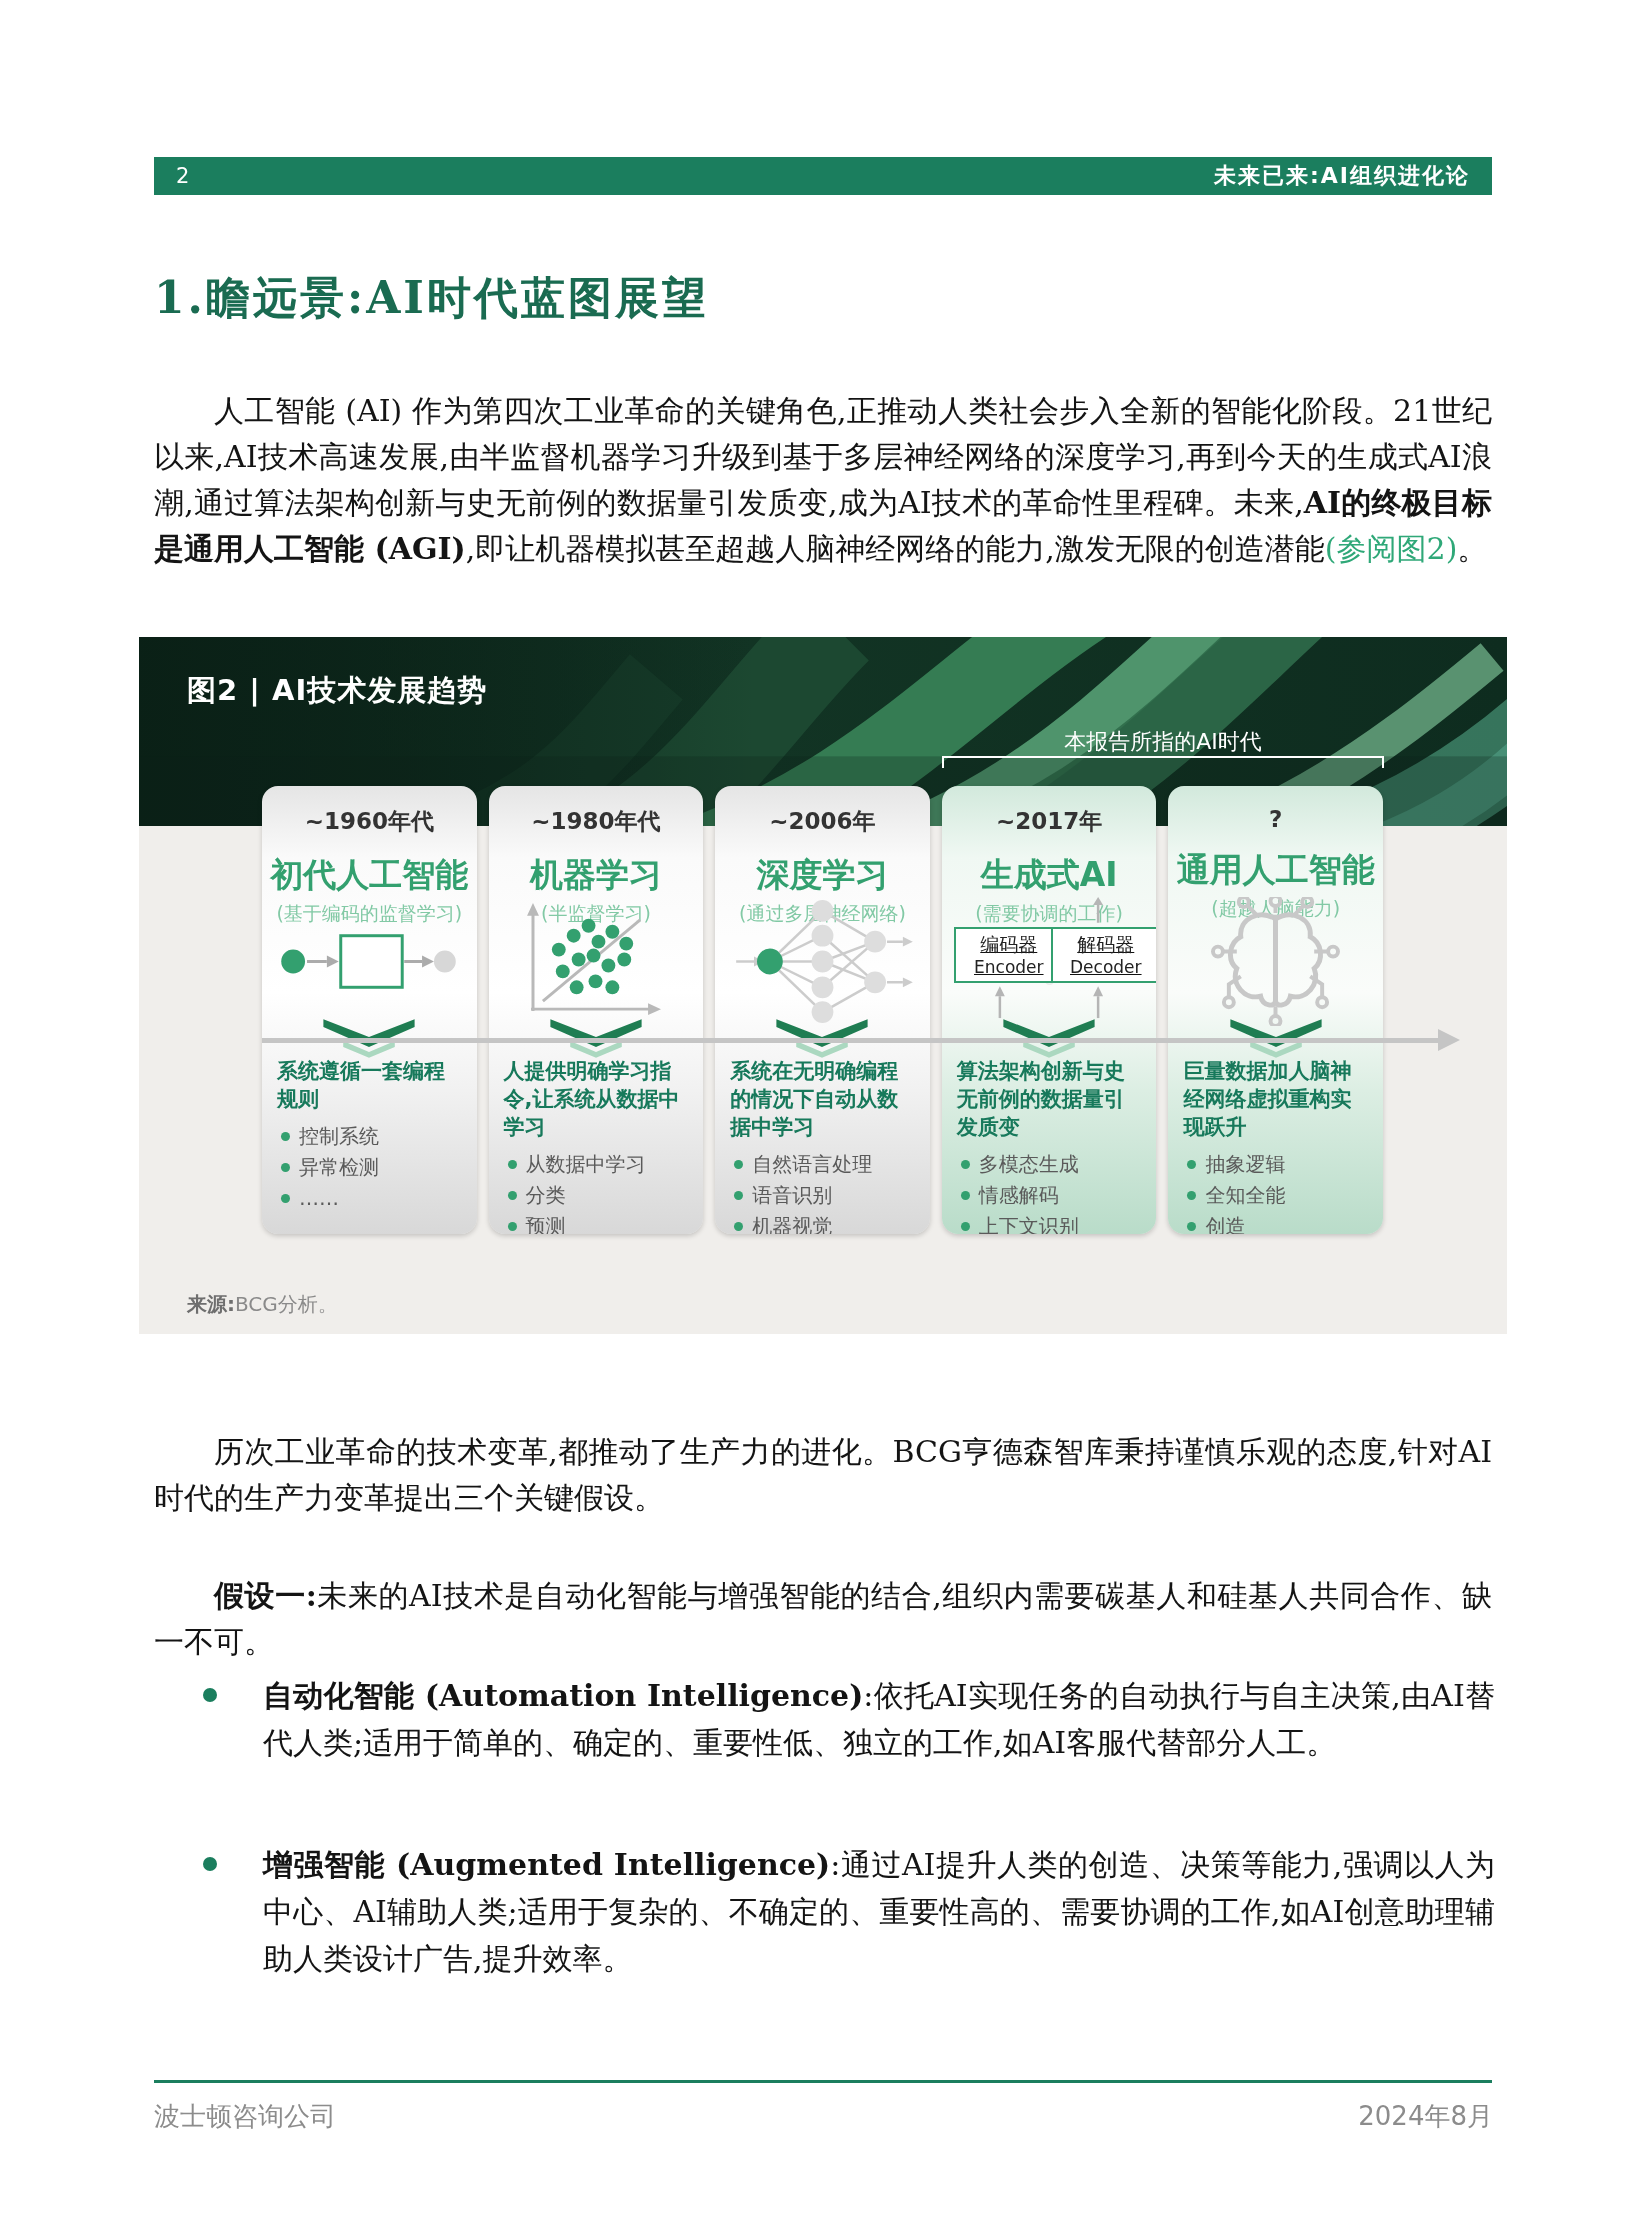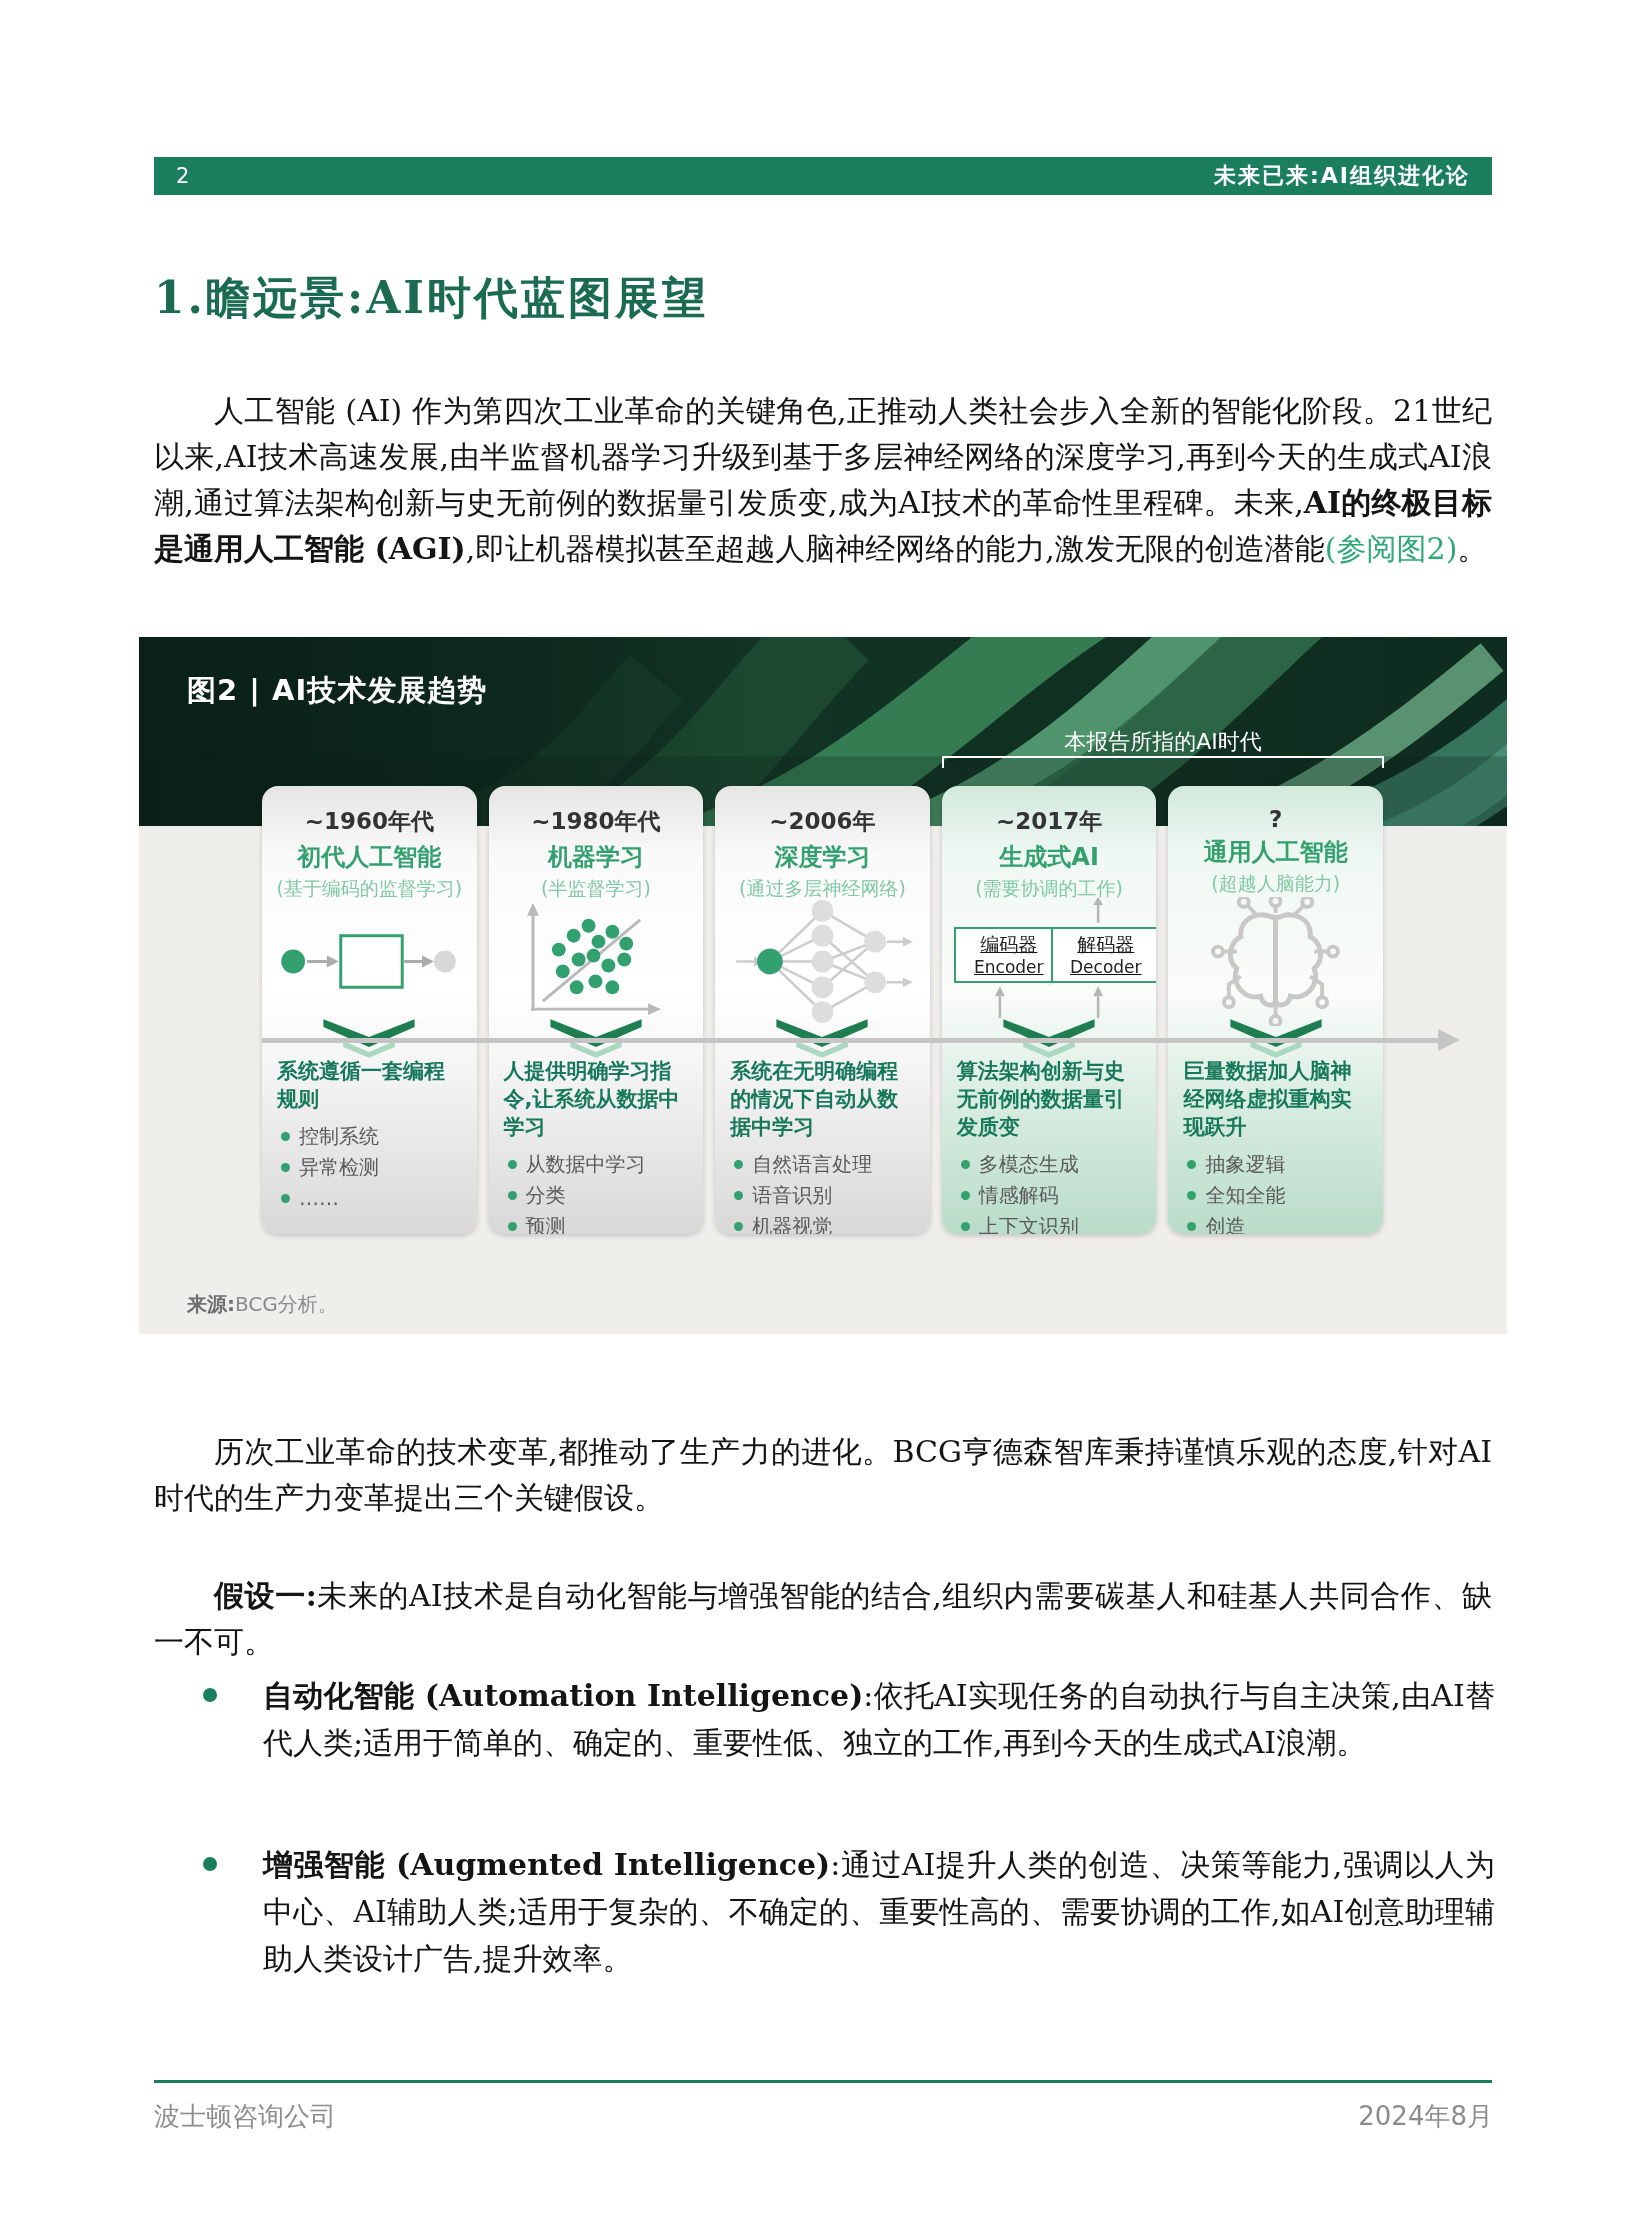--- a/index.html
+++ b/index.html
@@ -39,21 +39,21 @@
   .era-label{position:absolute;top:82px;left:803px;width:442px;text-align:center;color:#ffffff;
              font-size:22px;z-index:3;margin-top:8px;}
   .era-bracket{position:absolute;top:119px;left:803px;width:438px;height:10px;z-index:3;
                border-top:2px solid #fff;border-left:2px solid #fff;border-right:2px solid #fff;}
 
   .cols{position:absolute;top:149px;left:123px;width:1121px;height:448px;display:flex;gap:12px;z-index:2;}
   .card{position:relative;flex:1;border-radius:16px;overflow:hidden;box-shadow:0 2px 5px rgba(0,0,0,.18);}
   .card.gray{background:linear-gradient(180deg,#E5E5E5 0%,#FAFAFA 16%,#FFFFFF 46%,#F1F1F1 68%,#D8D8D8 100%);}
   .card.green{background:linear-gradient(180deg,#D2E9DC 0%,#F0F8F3 16%,#FAFCFA 46%,#DCEEE3 68%,#B9DCC9 100%);}
   .era{margin-top:20px;text-align:center;font-size:23px;font-weight:bold;color:#333;}
-  .ctitle{text-align:center;font-size:24px;font-weight:bold;color:#33A06F;margin-top:4px;}
+  .ctitle{text-align:center;font-size:33px;font-weight:bold;color:#33A06F;margin-top:16px;}
   .csub{text-align:center;font-size:19px;color:#82C9A5;margin-top:3px;}
   .illu{position:absolute;top:111px;left:0;right:0;height:129px;display:flex;align-items:center;
         justify-content:center;}
   .chev{position:absolute;top:231px;left:50%;transform:translateX(-50%);z-index:4;}
   .cbody{position:absolute;top:271px;left:15px;right:12px;}
   .cdesc{font-size:21px;font-weight:bold;color:#17795B;line-height:28px;}
   .cbullets{margin:8px 0 0;padding:0;list-style:none;}
   .cbullets li{position:relative;padding-left:22px;font-size:20px;color:#5A5A5A;line-height:31px;}
   .dot{position:absolute;left:4px;top:11px;width:9px;height:9px;border-radius:50%;background:#33A06F;}
 
@@ -362,21 +362,21 @@
     </div>
 
     <div class="source"><span class="src-label">来源:</span><span>BCG分析。</span></div>
   </div>
 
   <p class="para" id="p2">历次工业革命的技术变革,都推动了生产力的进化。BCG亨德森智库秉持谨慎乐观的态度,针对AI时代的生产力变革提出三个关键假设。</p>
 
   <p class="para" id="p3"><b class="inline">假设一:</b><span>未来的AI技术是自动化智能与增强智能的结合,组织内需要碳基人和硅基人共同合作、缺一不可。</span></p>
 
   <div class="bullet-item" id="bullet1">
-    <span class="bullet-marker"></span><b class="inline">自动化智能 (Automation Intelligence)</b><span>:依托AI实现任务的自动执行与自主决策,由AI替代人类;适用于简单的、确定的、重要性低、独立的工作,再到今天的生成式AI浪潮。</span>
+    <span class="bullet-marker"></span><b class="inline">自动化智能 (Automation Intelligence)</b><span>:依托AI实现任务的自动执行与自主决策,由AI替代人类;适用于简单的、确定的、重要性低、独立的工作,如AI客服代替部分人工。</span>
   </div>
 
   <div class="bullet-item" id="bullet2">
     <span class="bullet-marker"></span><b class="inline">增强智能 (Augmented Intelligence)</b><span>:通过AI提升人类的创造、决策等能力,强调以人为中心、AI辅助人类;适用于复杂的、不确定的、重要性高的、需要协调的工作,如AI创意助理辅助人类设计广告,提升效率。</span>
   </div>
 
   <div class="footer-rule"></div>
   <div class="footer-left">波士顿咨询公司</div>
   <div class="footer-right">2024年8月</div>
 

